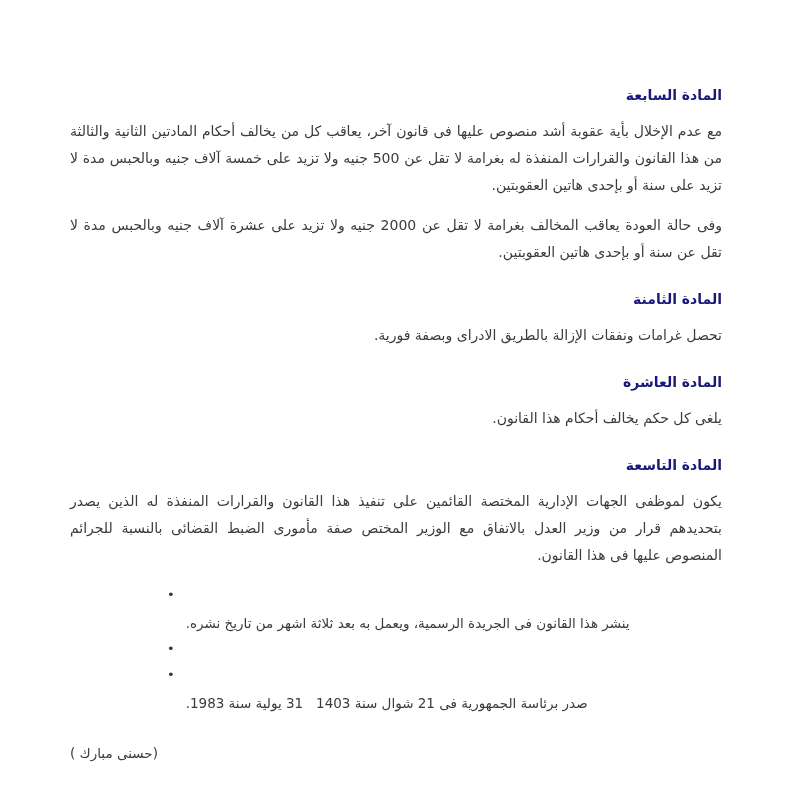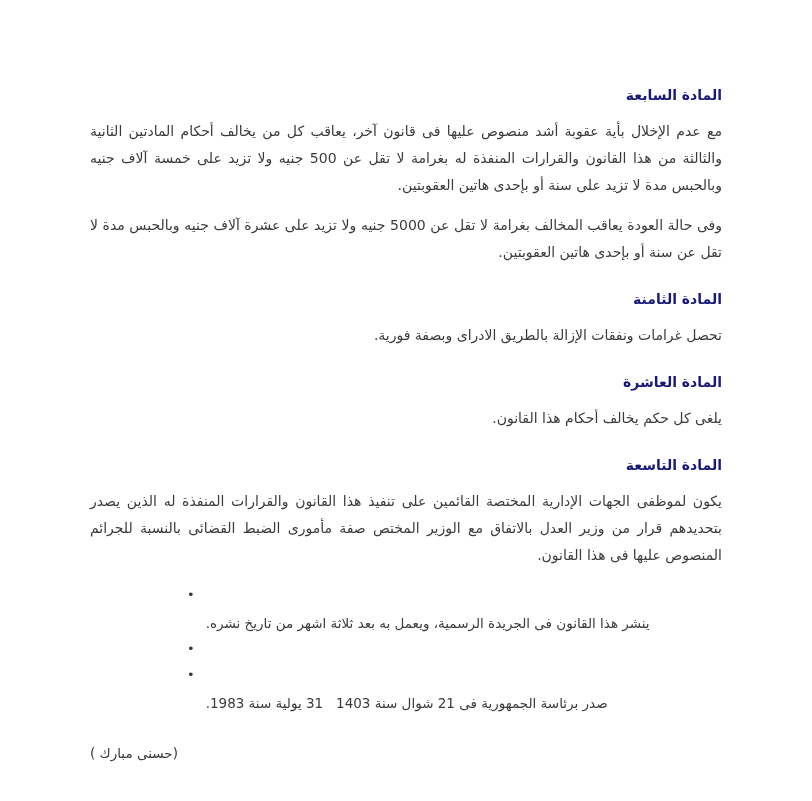--- a/index.html
+++ b/index.html
@@ -12,21 +12,21 @@
   body {
     width: 812px;
     height: 801px;
     background: var(--page-bg);
     font-family: "DejaVu Sans", sans-serif;
     overflow: hidden;
   }
   .page {
     width: 812px;
     height: 801px;
-    padding: 86px 90px 0 90px;
+    padding: 86px 90px 0 70px;
     direction: rtl;
     background: var(--page-bg);
     overflow: hidden;
   }
   .article-heading {
     font-size: 14px;
     line-height: 18px;
     font-weight: 700;
     color: var(--heading-color);
     margin: 24px 0 14px 0;
@@ -74,21 +74,21 @@
   }
 </style>
 </head>
 <body>
 
 <div class="page">
 
   <section>
     <h2 class="article-heading">المادة السابعة</h2>
     <p class="body-para">مع عدم الإخلال بأية عقوبة أشد منصوص عليها فى قانون آخر، يعاقب كل من يخالف أحكام المادتين الثانية والثالثة من هذا القانون والقرارات المنفذة له بغرامة لا تقل عن 500 جنيه ولا تزيد على خمسة آلاف جنيه وبالحبس مدة لا تزيد على سنة أو بإحدى هاتين العقوبتين.</p>
-    <p class="body-para">وفى حالة العودة يعاقب المخالف بغرامة لا تقل عن 5000 جنيه ولا تزيد على عشرة آلاف جنيه وبالحبس مدة لا تقل عن سنة أو بإحدى هاتين العقوبتين.</p>
+    <p class="body-para">وفى حالة العودة يعاقب المخالف بغرامة لا تقل عن 2000 جنيه ولا تزيد على عشرة آلاف جنيه وبالحبس مدة لا تقل عن سنة أو بإحدى هاتين العقوبتين.</p>
   </section>
 
   <section>
     <h2 class="article-heading">المادة الثامنة</h2>
     <p class="body-para">تحصل غرامات ونفقات الإزالة بالطريق الادراى وبصفة فورية.</p>
   </section>
 
   <section>
     <h2 class="article-heading">المادة العاشرة</h2>
     <p class="body-para">يلغى كل حكم يخالف أحكام هذا القانون.</p>

